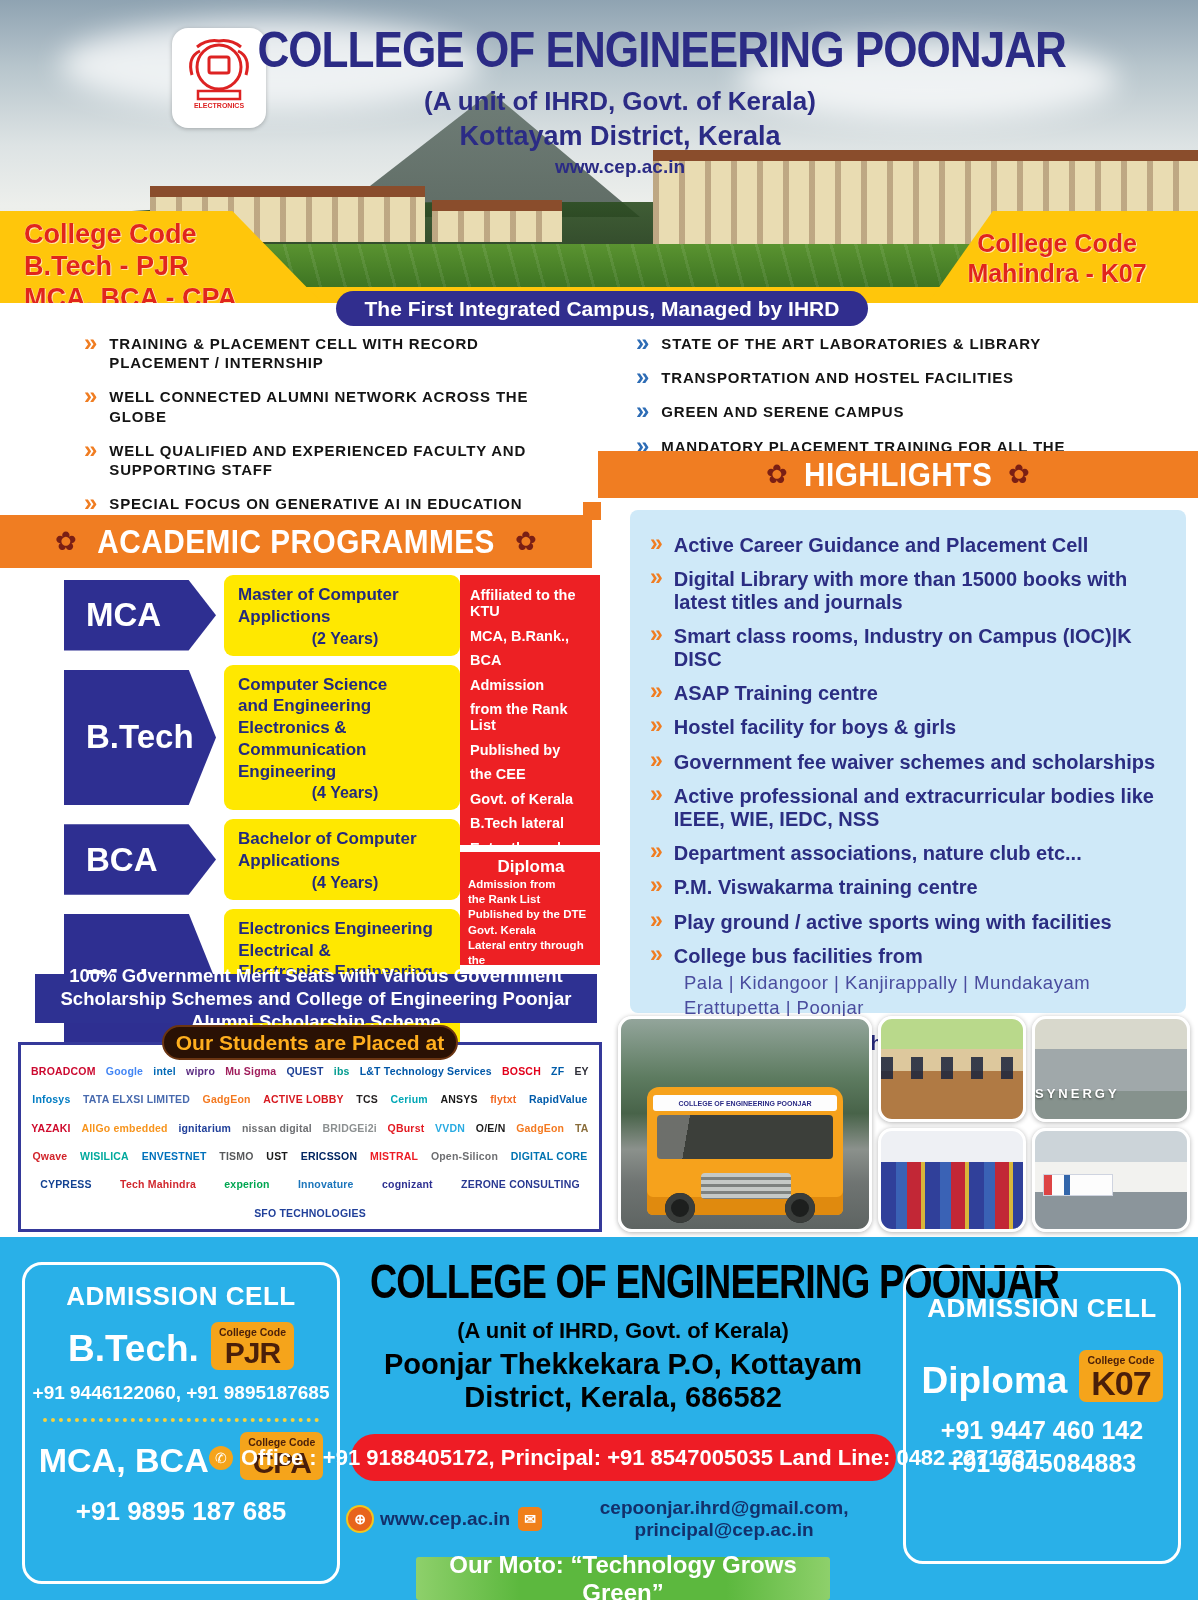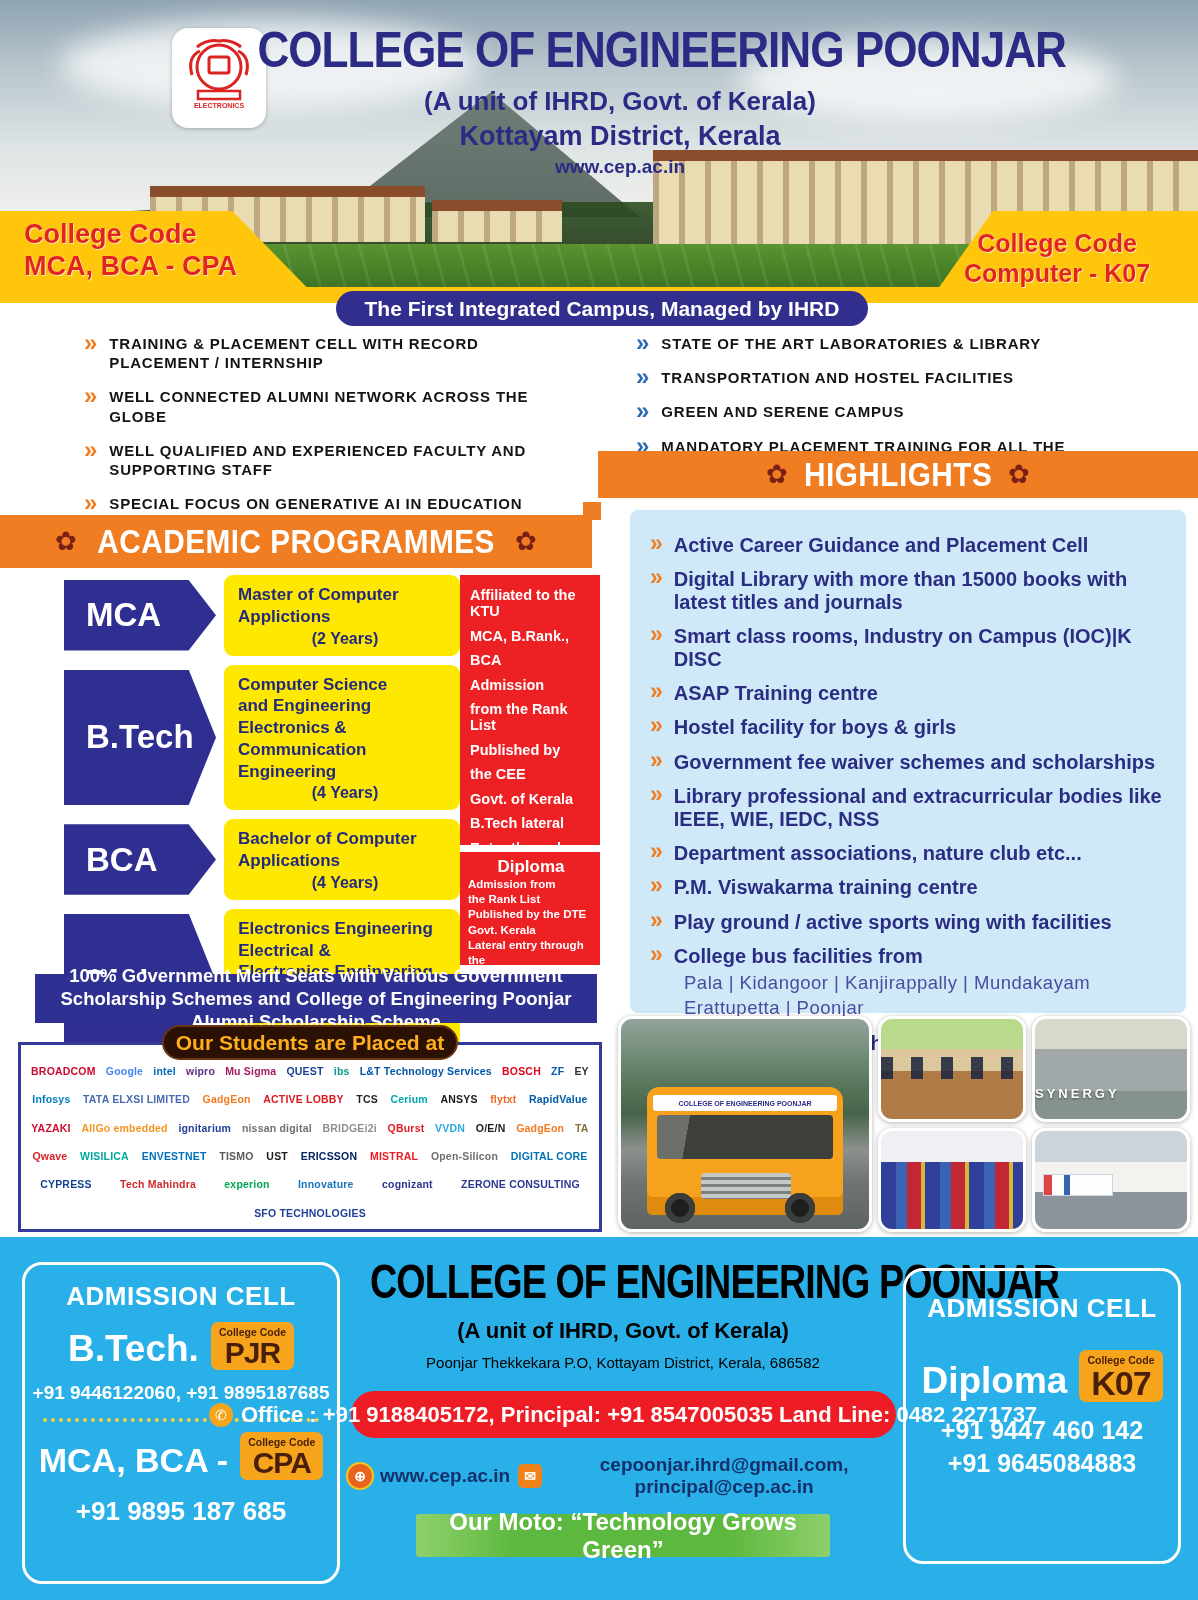--- a/index.html
+++ b/index.html
@@ -153,21 +153,21 @@
   .cell-phones { font-size:19px; font-weight:bold; margin-top:12px; }
   .dot-sep { border-top:4px dotted #f6d23e; margin:14px 18px 2px; }
   .cell-phone-big { font-size:26px; font-weight:bold; margin-top:16px; }
   .cell-right .cell-phone-big { margin-top:14px; font-size:25px; }
   .cell-right .code-badge .cb-code { font-size:34px; }
 
   .f-center { position:absolute; left:348px; top:22px; width:550px; text-align:center; }
   .fc-title { color:#000; font-weight:bold; font-size:41px; letter-spacing:-1px; transform:scale(.92,1.15);
               transform-origin:center; white-space:nowrap; }
   .fc-sub { color:#000; font-weight:bold; font-size:22px; margin-top:12px; }
-  .fc-addr { color:#000; font-weight:normal; font-size:15px; margin-top:10px; }
+  .fc-addr { color:#000; font-weight:bold; font-size:29px; margin-top:4px; }
   .contact-pill { margin:20px auto 0; width:545px; height:47px; background:#ee1c25; border-radius:24px;
                   display:flex; align-items:center; justify-content:center; gap:8px; }
   .contact-text { color:#fff; font-weight:bold; font-size:22px; white-space:nowrap; }
   .round-icon { display:inline-flex; width:24px; height:24px; border-radius:50%; align-items:center;
                 justify-content:center; font-size:14px; color:#fff; flex:0 0 auto; }
   .icon-phone { background:#f5a41b; }
   .icon-globe { background:#e8641c; box-shadow:0 0 0 2px #f5c51b; }
   .icon-mail  { background:#f08019; border-radius:5px; }
   .web-row { margin-top:16px; display:flex; align-items:center; justify-content:center; gap:8px;
              color:#13306b; font-weight:bold; font-size:19px; }
@@ -205,26 +205,27 @@
     <h1>COLLEGE OF ENGINEERING POONJAR</h1>
     <div class="mast-sub">(A unit of IHRD, Govt. of Kerala)</div>
     <div class="mast-dist">Kottayam District, Kerala</div>
     <div class="mast-web">www.cep.ac.in</div>
   </div>
 
   <div class="yellow-strip"></div>
 
   <div class="badge-left">
     <div class="code-text">College Code</div>
+    <div class="code-text">B.Tech - PJR</div>
     <div class="code-text">MCA, BCA - CPA</div>
   </div>
 
   <div class="badge-right">
     <div class="code-text">College Code</div>
-    <div class="code-text">Computer - K07</div>
+    <div class="code-text">Mahindra - K07</div>
   </div>
 
   <div class="campus-banner">The First Integrated Campus, Managed by IHRD</div>
 
   <div class="feat-col left">
 
       <div class="feat-item">
         <span class="chev">»</span>
         <span class="feat-text">TRAINING &amp; PLACEMENT CELL WITH RECORD PLACEMENT / INTERNSHIP</span>
       </div>
@@ -328,21 +329,21 @@
         <div class="hl-main">
           <span class="chev">»</span>
           <span class="hl-text">Government fee waiver schemes and scholarships</span>
         </div>
 
       </div>
 
       <div class="hl-item">
         <div class="hl-main">
           <span class="chev">»</span>
-          <span class="hl-text">Library professional and extracurricular bodies like IEEE, WIE, IEDC, NSS</span>
+          <span class="hl-text">Active professional and extracurricular bodies like IEEE, WIE, IEDC, NSS</span>
         </div>
 
       </div>
 
       <div class="hl-item">
         <div class="hl-main">
           <span class="chev">»</span>
           <span class="hl-text">Department associations, nature club etc...</span>
         </div>
 

